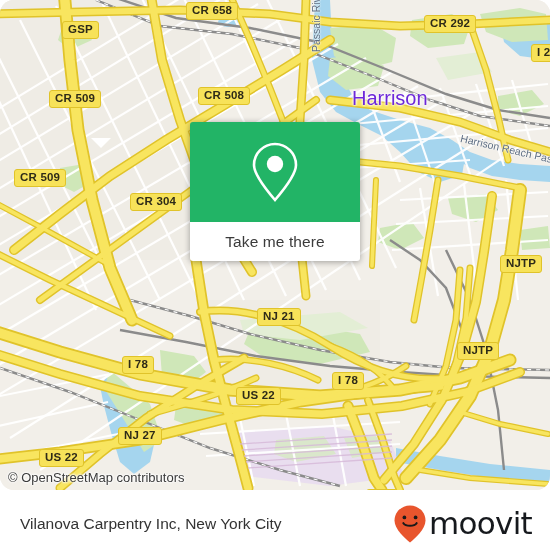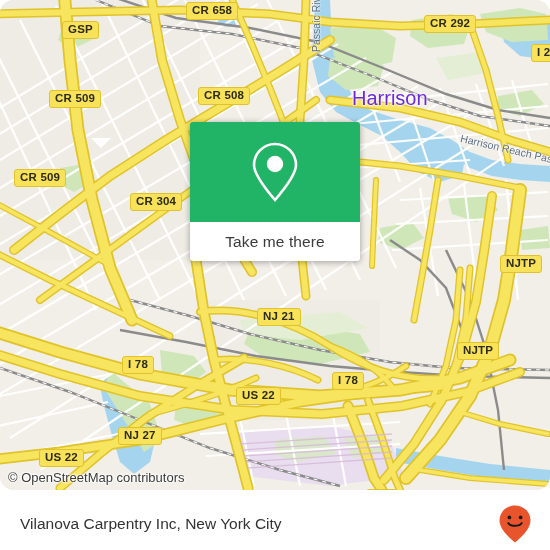--- a/index.html
+++ b/index.html
@@ -425,16 +425,17 @@
   <div id="footer">
     <span id="footer-title">Vilanova Carpentry Inc, New York City</span>
     <div id="brand">
       <svg width="34" height="40" viewBox="0 0 34 40">
         <path d="M17 1.5 C8.3 1.5 1.5 8.3 1.5 16.6 C1.5 25.5 12 34.5 17 38.5
                  C22 34.5 32.5 25.5 32.5 16.6 C32.5 8.3 25.7 1.5 17 1.5 Z" fill="#e8552d"></path>
         <circle cx="11.4" cy="13.4" r="1.85" fill="#1a1a1a"></circle>
         <circle cx="22.6" cy="13.4" r="1.85" fill="#1a1a1a"></circle>
         <path d="M10.4 19.2 C12.6 22.6 21.4 22.6 23.6 19.2" fill="none" stroke="#1a1a1a" stroke-width="2.1" stroke-linecap="round"></path>
       </svg>
+      <span id="brand-word">moovit</span>
     </div>
   </div>
 
 </div>
 
 </body></html>

